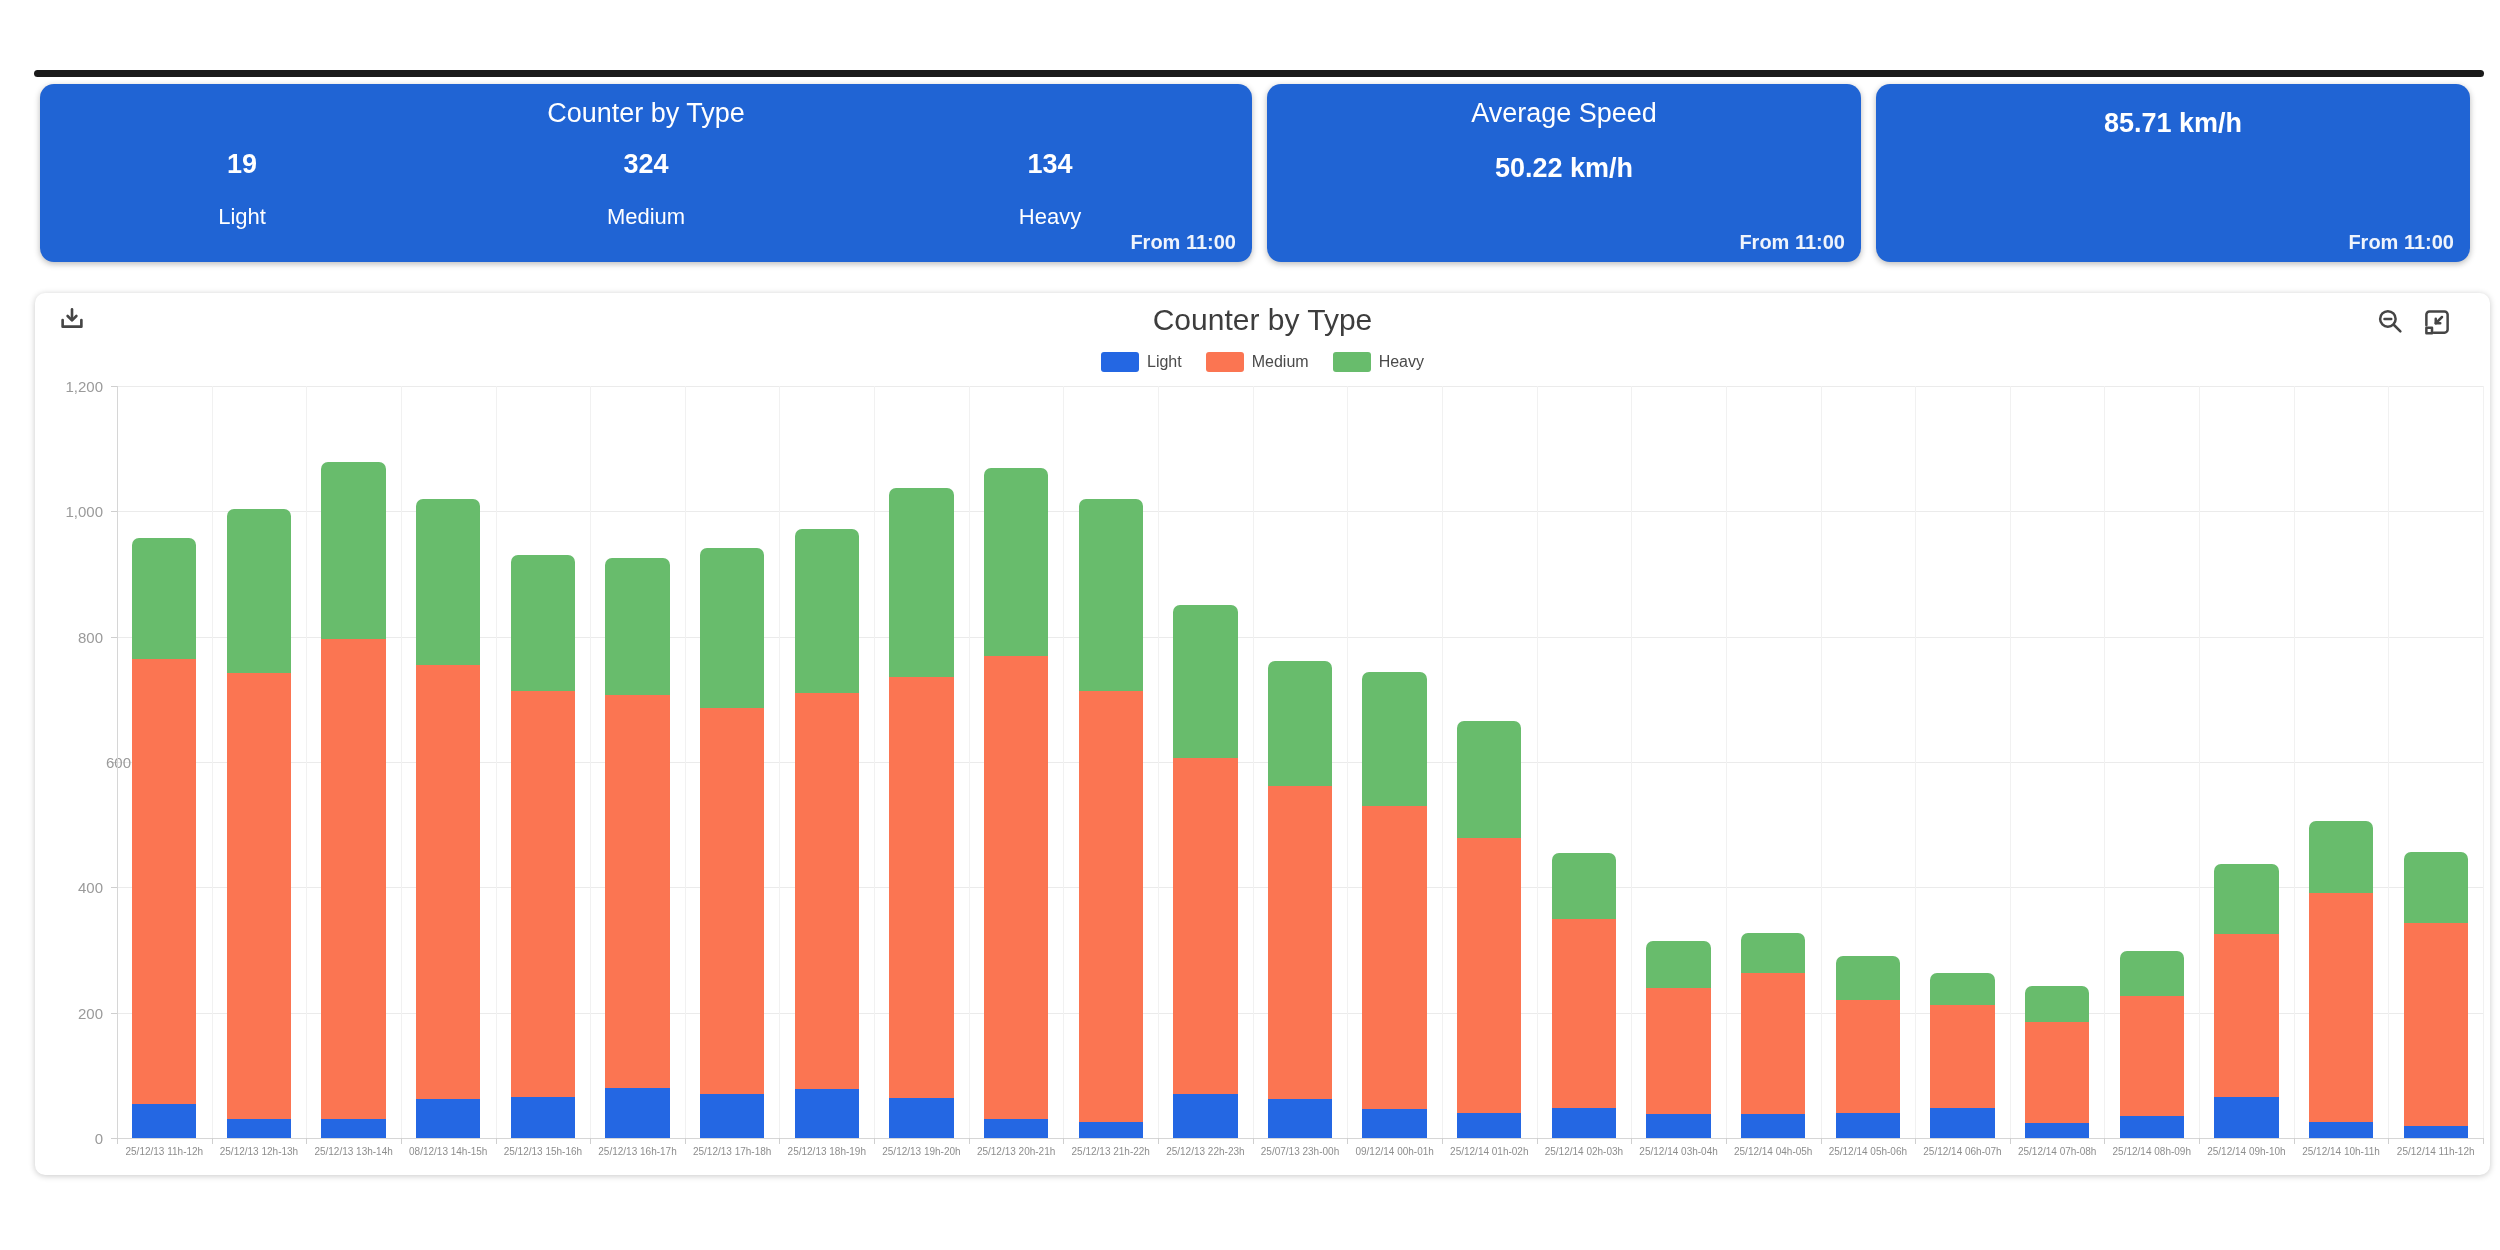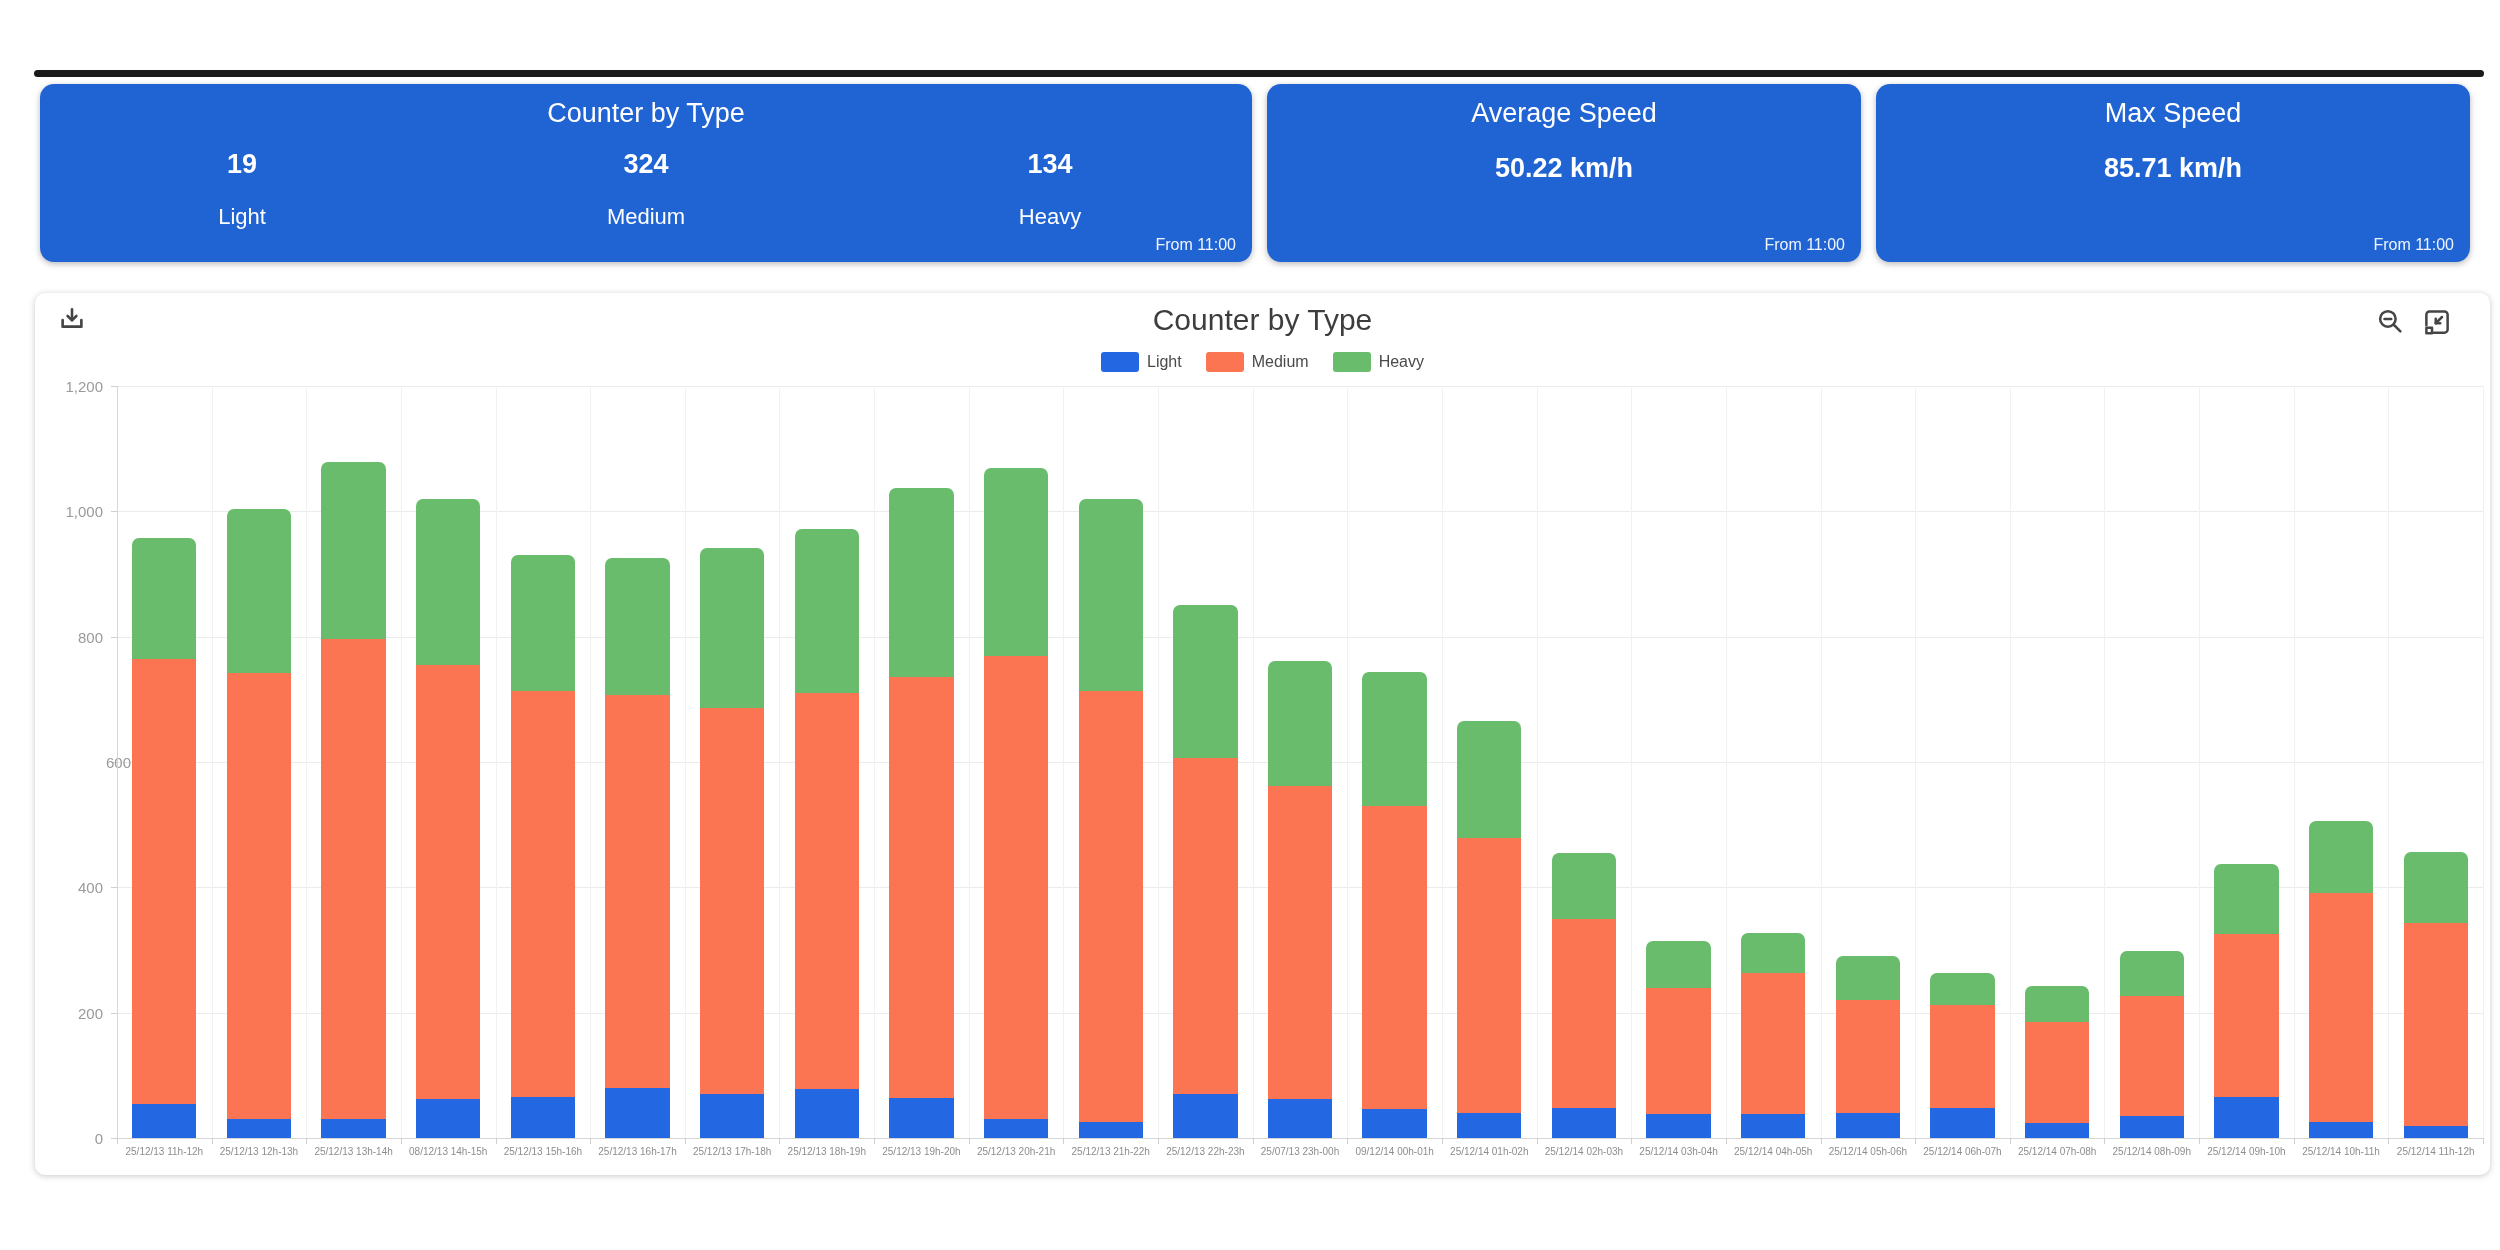--- a/index.html
+++ b/index.html
@@ -25,22 +25,22 @@
   }
   .card-counter { width:1212px; }
   .card-speed { flex:1; }
   .card-title { text-align:center; padding-top:14px; font-size:27px; font-weight:400; }
   .card-stats { display:flex; margin-top:20px; }
   .stat { flex:1; text-align:center; }
   .stat-value { font-size:27px; font-weight:700; }
   .stat-label { font-size:22px; margin-top:24px; font-weight:400; }
   .card-value { text-align:center; font-size:27px; font-weight:700; margin-top:24px; }
   .card-footer {
-    position:absolute; right:16px; bottom:8px; font-size:16px;
-    color:rgba(255,255,255,.93); font-weight:400;
+    position:absolute; right:16px; bottom:8px; font-size:20px;
+    color:rgba(255,255,255,.93); font-weight:700;
   }
   
   .chart-panel {
     position:absolute; left:35px; top:293px; width:2455px; height:882px;
     background:#fff; border-radius:10px;
     box-shadow:0 1px 6px rgba(0,0,0,.22);
   }
   .chart-title {
     position:absolute; top:10px; left:0; width:100%; text-align:center;
     font-size:30px; color:#3d3d3d; font-weight:400;
@@ -101,21 +101,20 @@
     <div class="card-footer">From 11:00</div>
   </div>
 
   <div class="card card-speed" style="background: rgb(32, 100, 212);">
     <div class="card-title">Average Speed</div>
     <div class="card-value">50.22 km/h</div>
     <div class="card-footer">From 11:00</div>
   </div>
 
   <div class="card card-speed" style="background: rgb(32, 100, 212);">
-    <div class="card-title">Max Speed</div>
     <div class="card-value">85.71 km/h</div>
     <div class="card-footer">From 11:00</div>
   </div>
 
 </div>
 
 <div class="chart-panel">
 
   <svg class="tool-icon tool-left" viewBox="0 0 24 24" fill="none" stroke="#454545" stroke-width="2.1" stroke-linecap="round" stroke-linejoin="round">
     <path d="M12 3.5 V12"></path>

